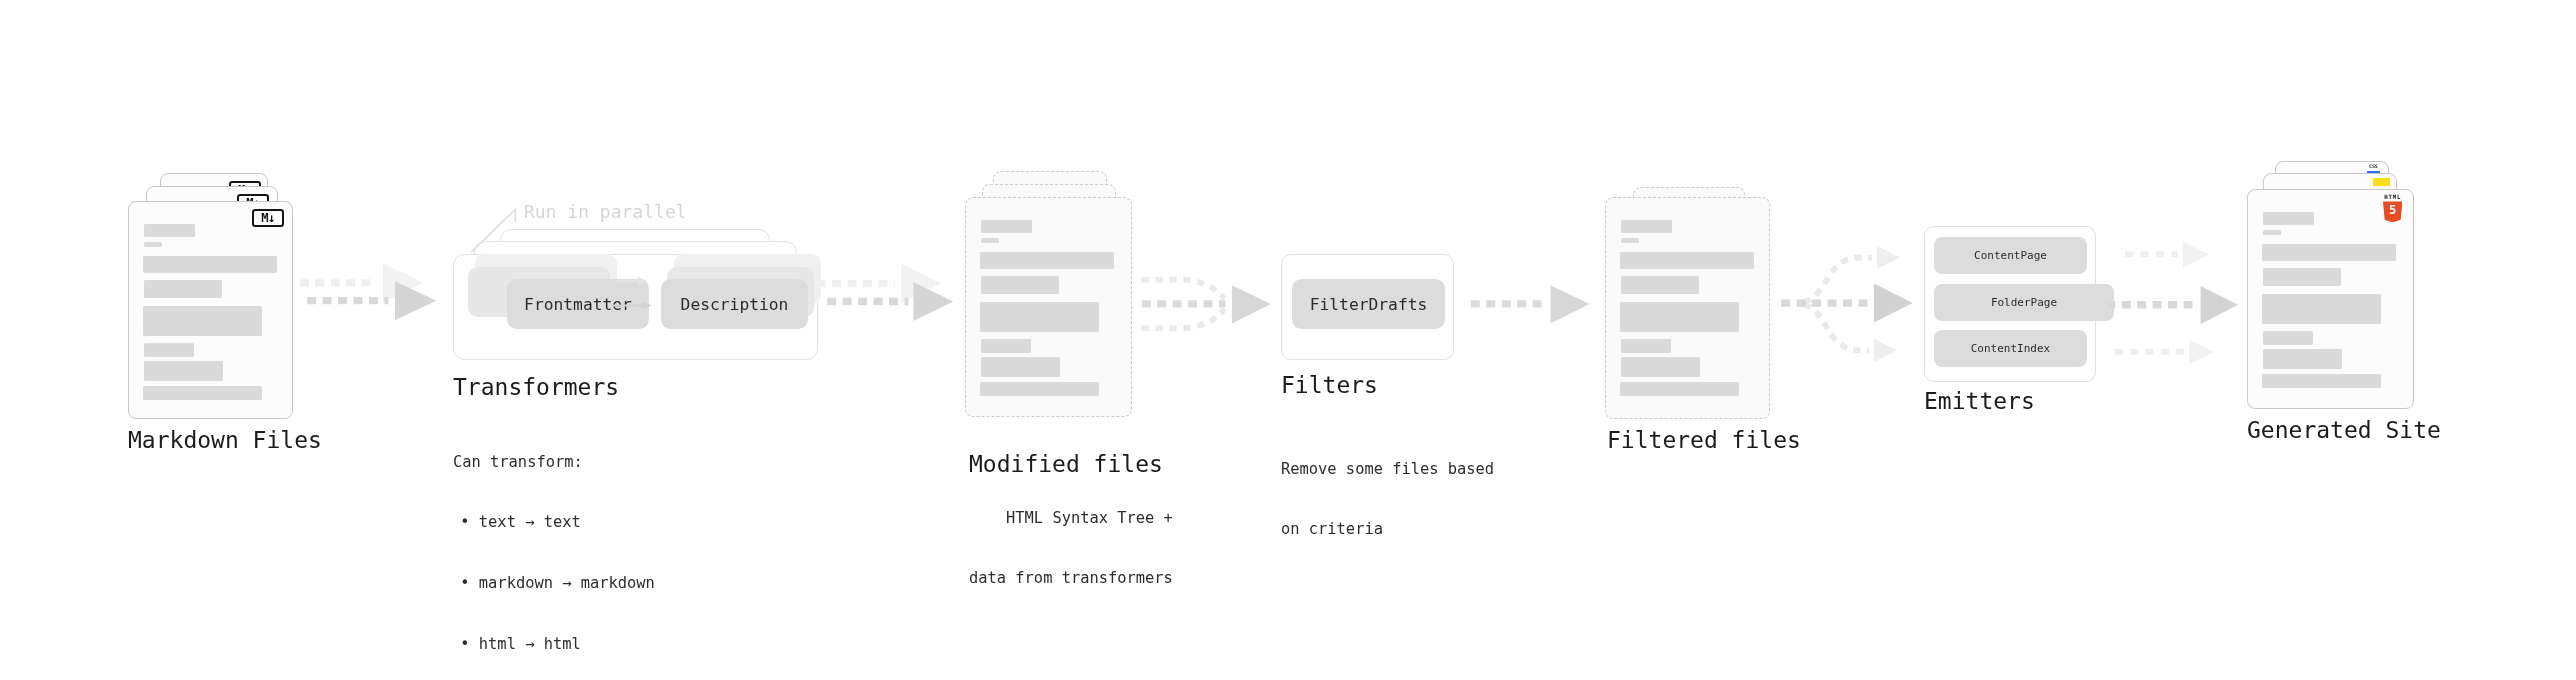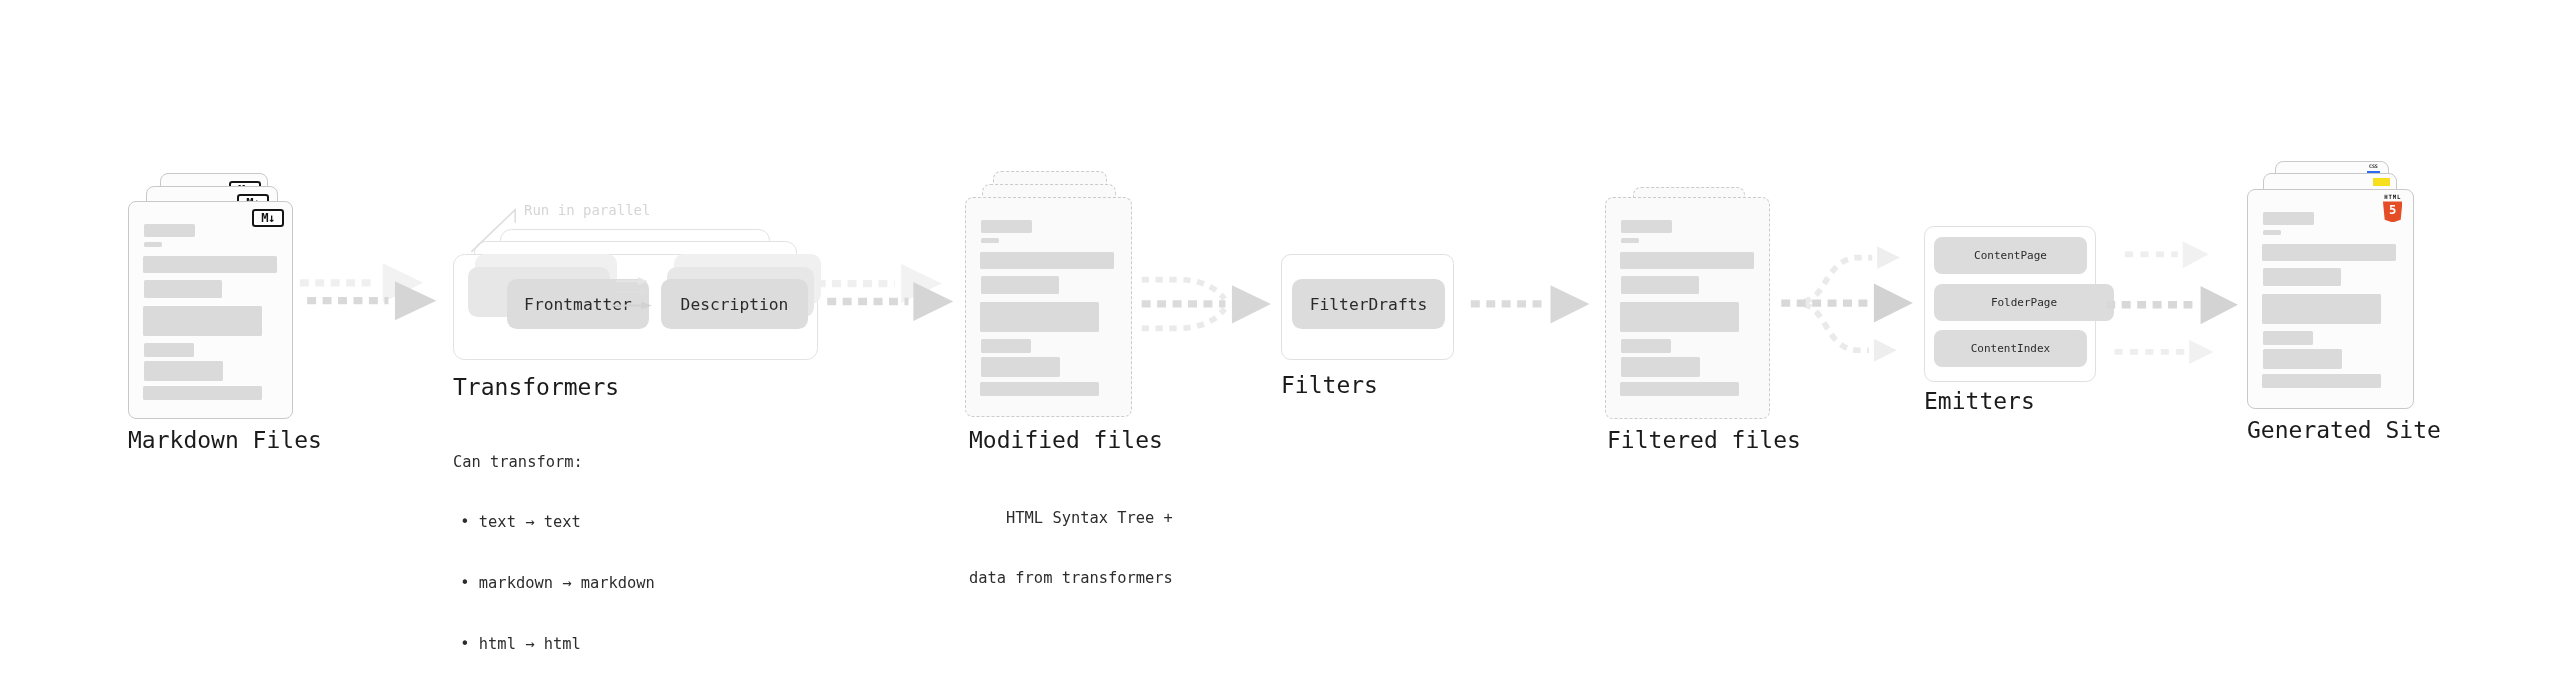--- a/index.html
+++ b/index.html
@@ -43,21 +43,21 @@
   .chip{position:absolute;box-sizing:border-box;border-radius:9.8px;background:#dcdcdc;
         display:flex;align-items:center;justify-content:center;
         font-size:16.3px;color:#2b2b2b;white-space:nowrap;}
   .chip--ghost1{background:#e7e7e7;}
   .chip--ghost2{background:#f0f0f0;}
   .chip--emit{border-radius:8.1px;font-size:11px;}
   
   .heading{position:absolute;font-size:23px;line-height:1.15;color:#1b1b1b;white-space:nowrap;}
   .desc{position:absolute;font-size:15.4px;line-height:20.3px;color:#2d2d2d;white-space:pre;}
   .desc .indent{padding-left:7.3px;}
-  .note{position:absolute;font-size:14px;line-height:1;color:#d5d5d5;white-space:nowrap;text-align:center;}
+  .note{position:absolute;font-size:18px;line-height:1;color:#d5d5d5;white-space:nowrap;text-align:center;}
   
   .overlay{position:absolute;left:0;top:0;pointer-events:none;}
 </style>
 </head>
 <body>
 
 <div class="canvas">
 
   <div>
     <div class="page" style="left:160px;top:173px;width:108px;height:211px;">
@@ -115,31 +115,35 @@
       <div class="bar b1"></div>
       <div class="bar b2"></div>
       <div class="bar b3"></div>
       <div class="bar b4"></div>
       <div class="bar b5"></div>
       <div class="bar b6"></div>
       <div class="bar b7"></div>
       <div class="bar b8"></div>
     </div>
   </div>
-  <div class="heading" style="left:969px;top:427px;">Modified files</div>
+  <div class="heading" style="left:969px;top:451px;">Modified files</div>
   <div class="desc" style="left:969px;top:467px;text-align:right;">
     <div>HTML Syntax Tree +</div>
     <div>data from transformers</div>
   </div>
 
   <div>
     <div class="box box--solidish" style="left:1281px;top:254px;width:173px;height:106px;"></div>
     <div class="chip" style="left:1292px;top:279px;width:153px;height:50px;">FilterDrafts</div>
   </div>
   <div class="heading" style="left:1281px;top:372px;">Filters</div>
+  <div class="desc" style="left:1281px;top:418px;">
+    <div>Remove some files based</div>
+    <div>on criteria</div>
+  </div>
 
   <div>
     <div class="page page--dashed" style="left:1633px;top:187px;width:112px;height:211px;"></div>
     <div class="page page--dashed" style="left:1605px;top:197px;width:165px;height:222px;">
       <div class="bar b1"></div>
       <div class="bar b2"></div>
       <div class="bar b3"></div>
       <div class="bar b4"></div>
       <div class="bar b5"></div>
       <div class="bar b6"></div>

